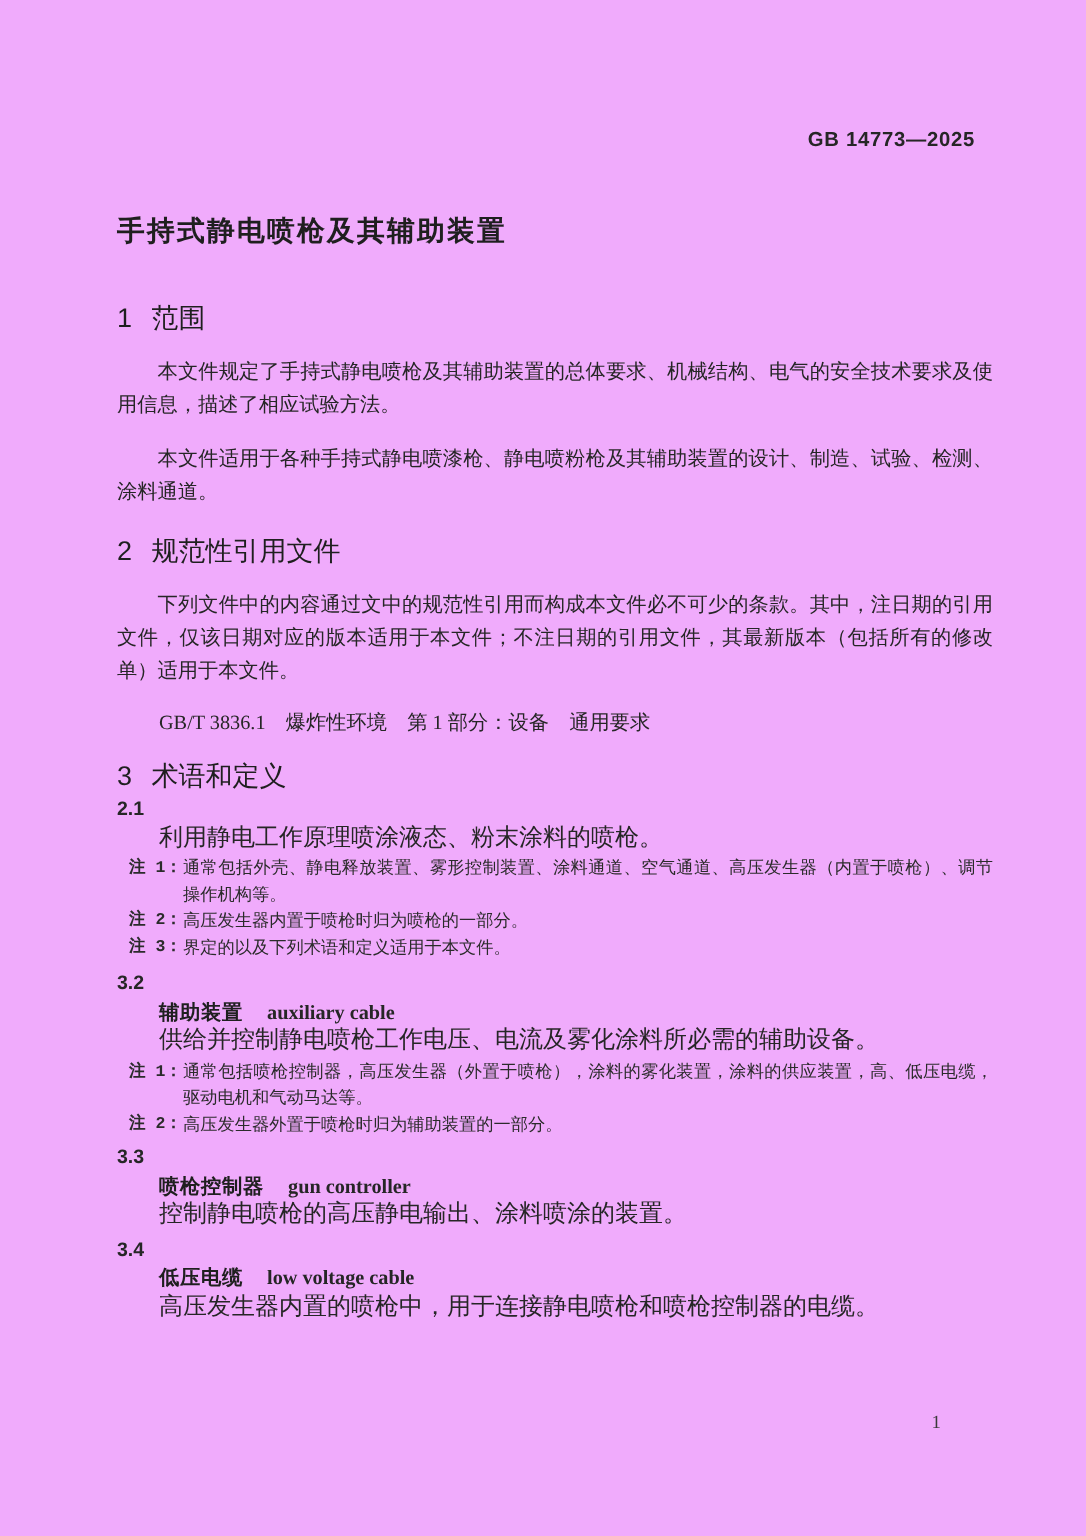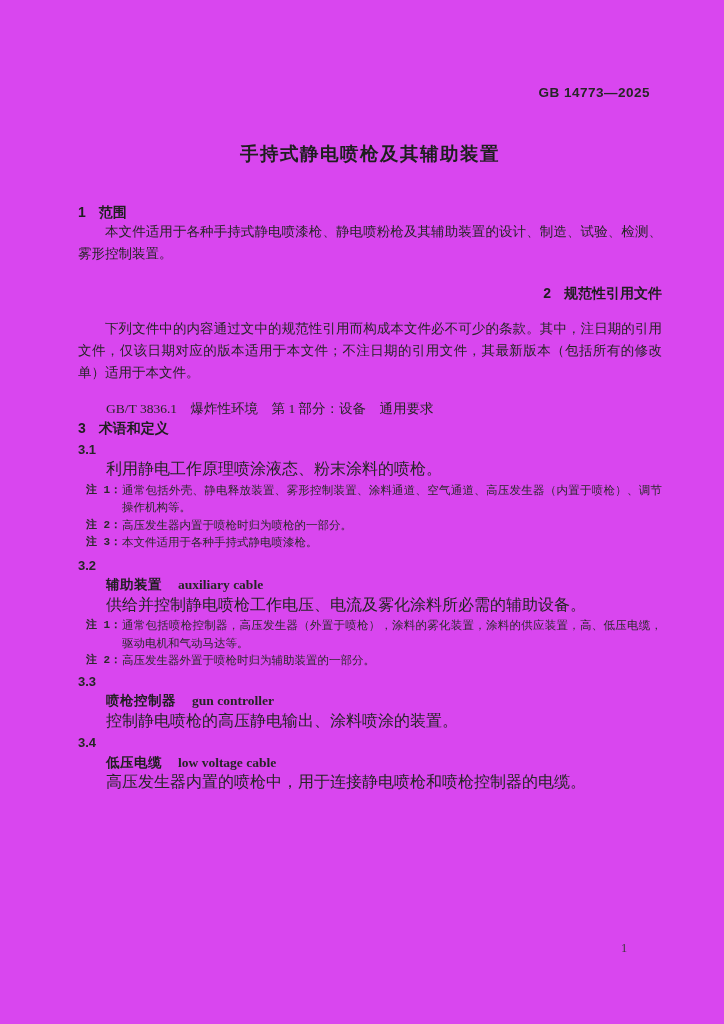--- a/index.html
+++ b/index.html
@@ -4,59 +4,58 @@
 <style>
   html, body {
     margin: 0;
     padding: 0;
     background: #fdfdfb;
   }
   .page {
     position: relative;
     width: 724px;
     height: 1024px;
-    background: #d946ef;
+    background: #f0abfc;
     color: #262626;
     font-family: "Liberation Serif", "DejaVu Serif", serif;
     overflow: hidden;
     box-sizing: border-box;
   }
   .content {
     padding: 86px 62px 0 78px;
   }
   .doc-code {
     text-align: right;
     font-family: "Liberation Sans", "DejaVu Sans", sans-serif;
     font-weight: bold;
     font-size: 13.5px;
     letter-spacing: 0.5px;
     line-height: 14px;
     padding-right: 12px;
   }
   .doc-title {
     margin-top: 38px;
-    text-align: center;
     font-family: "Liberation Sans", "DejaVu Sans", sans-serif;
     font-weight: bold;
     font-size: 18.5px;
     letter-spacing: 1.5px;
     line-height: 32px;
     color: #1f1f1f;
   }
   .sec-heading {
     font-family: "Liberation Sans", "DejaVu Sans", sans-serif;
-    font-weight: bold;
-    font-size: 14px;
+    font-weight: normal;
+    font-size: 18px;
     line-height: 17px;
     color: #1f1f1f;
   }
   .sec-heading .sec-num { margin-right: 13px; }
   .mt-scope   { margin-top: 34px; }
-  .mt-refs    { margin-top: 20px; text-align: right; }
-  .mt-terms   { }
+  .mt-refs    { margin-top: 20px; }
+  .mt-terms   { margin-top: 16px; }
   .para {
     font-size: 13.5px;
     line-height: 22px;
     text-indent: 2em;
     text-align: justify;
     margin-top: 0;
   }
   .para.first { margin-top: 16px; }
   .para.intro { margin-top: 6px; }
   .ref-line {
@@ -128,43 +127,44 @@
 
     <div class="doc-code">GB 14773—2025</div>
 
     <div class="doc-title">
       <div>手持式静电喷枪及其辅助装置</div>
     </div>
 
     <div class="sec-heading mt-scope">
       <span class="sec-num">1</span><span>范围</span>
     </div>
-    <p class="para">本文件适用于各种手持式静电喷漆枪、静电喷粉枪及其辅助装置的设计、制造、试验、检测、雾形控制装置。</p>
+    <p class="para first">本文件规定了手持式静电喷枪及其辅助装置的总体要求、机械结构、电气的安全技术要求及使用信息，描述了相应试验方法。</p>
+    <p class="para">本文件适用于各种手持式静电喷漆枪、静电喷粉枪及其辅助装置的设计、制造、试验、检测、涂料通道。</p>
 
     <div class="sec-heading mt-refs">
       <span class="sec-num">2</span><span>规范性引用文件</span>
     </div>
     <p class="para first">下列文件中的内容通过文中的规范性引用而构成本文件必不可少的条款。其中，注日期的引用文件，仅该日期对应的版本适用于本文件；不注日期的引用文件，其最新版本（包括所有的修改单）适用于本文件。</p>
     <div class="ref-line">GB/T 3836.1　爆炸性环境　第 1 部分：设备　通用要求</div>
 
     <div class="sec-heading mt-terms">
       <span class="sec-num">3</span><span>术语和定义</span>
     </div>
 
-    <div class="term-num sp1">3.1</div>
+    <div class="term-num sp1">2.1</div>
     <div class="term-def">利用静电工作原理喷涂液态、粉末涂料的喷枪。</div>
     <div class="notes">
       <div class="note">
         <span class="note-label">注 1：</span><span>通常包括外壳、静电释放装置、雾形控制装置、涂料通道、空气通道、高压发生器（内置于喷枪）、调节操作机构等。</span>
       </div>
       <div class="note">
         <span class="note-label">注 2：</span><span>高压发生器内置于喷枪时归为喷枪的一部分。</span>
       </div>
       <div class="note">
-        <span class="note-label">注 3：</span><span>本文件适用于各种手持式静电喷漆枪。</span>
+        <span class="note-label">注 3：</span><span>界定的以及下列术语和定义适用于本文件。</span>
       </div>
     </div>
 
     <div class="term-num sp2">3.2</div>
     <div class="term-name">
       <span class="zh">辅助装置</span><span class="en">auxiliary cable</span>
     </div>
     <div class="term-def">供给并控制静电喷枪工作电压、电流及雾化涂料所必需的辅助设备。</div>
     <div class="notes">
       <div class="note">

